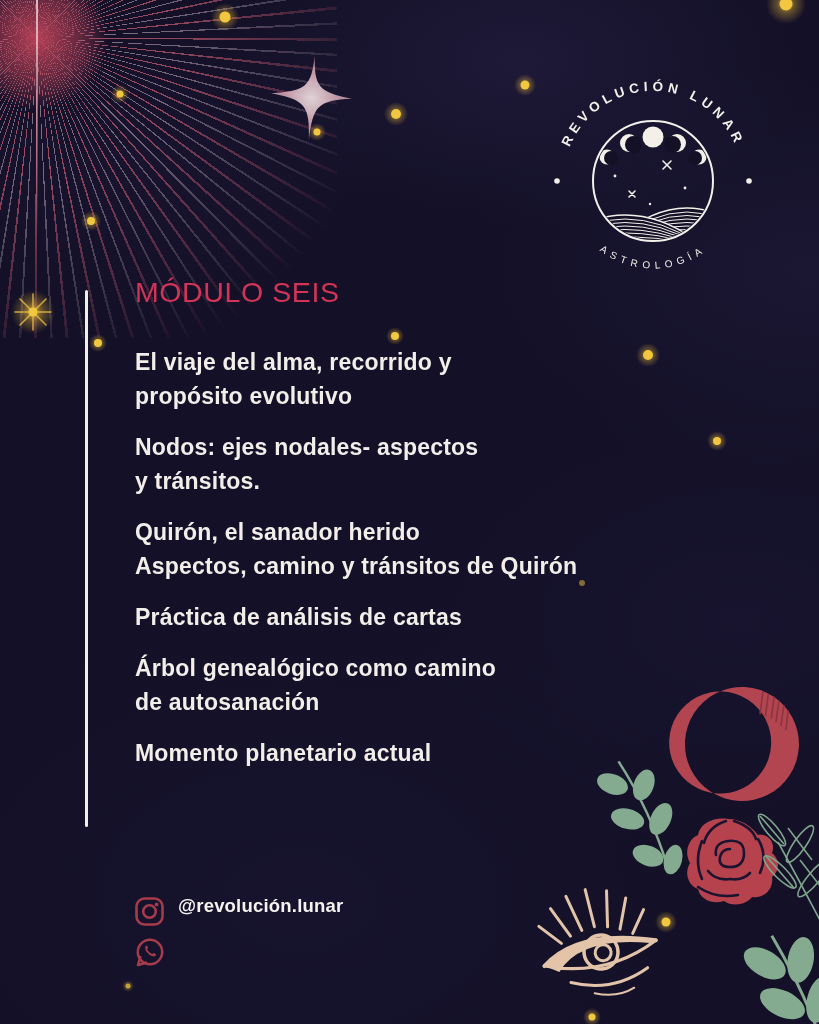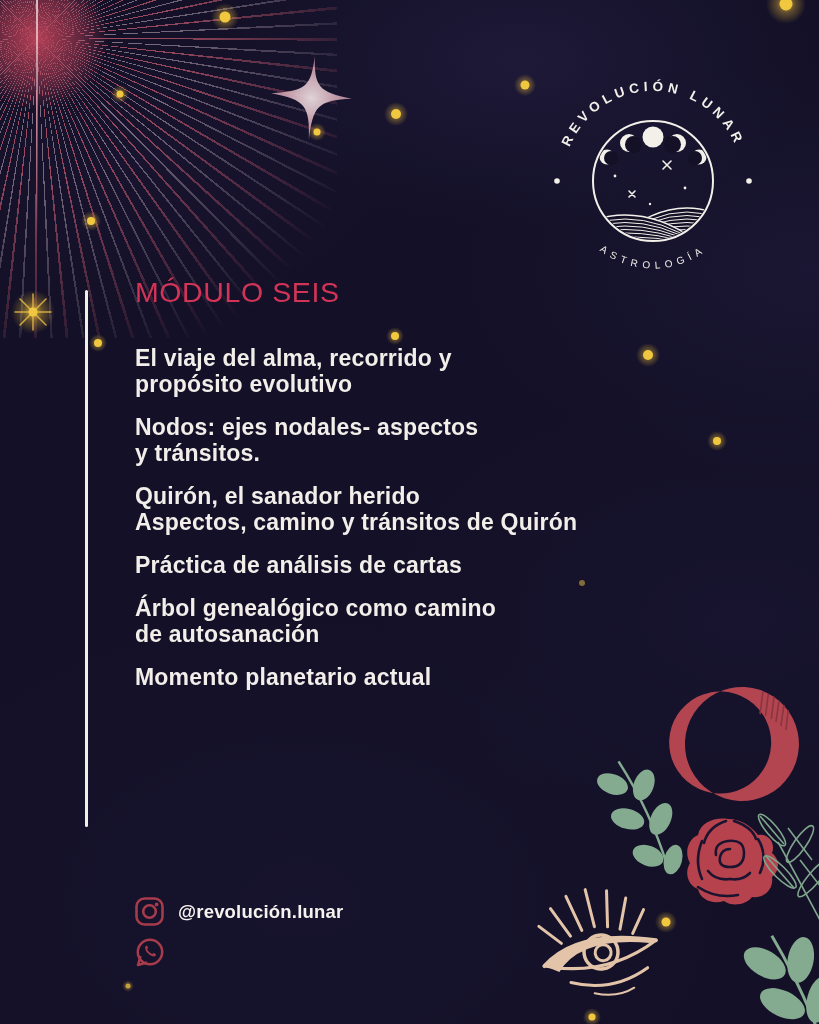--- a/index.html
+++ b/index.html
@@ -37,26 +37,26 @@
   .logo{position:absolute;left:543px;top:58px;width:220px;height:220px;}
   
   .divider-line{position:absolute;left:85px;top:290px;width:2.5px;height:537px;background:#f2efe9;border-radius:2px;}
   
   .module{position:absolute;left:135px;top:276px;width:480px;color:#f2eee9;}
   .module-title{
     margin:0 0 36px 0;font-size:28.5px;font-weight:400;letter-spacing:.6px;
     color:#d13457;
   }
   .topic{
-    margin:0 0 17px 0;font-size:23px;font-weight:700;line-height:26px;
+    margin:0 0 17px 0;font-size:23px;font-weight:700;line-height:34px;
     letter-spacing:.2px;white-space:pre-line;
   }
   
   .contact{position:absolute;left:133px;top:895px;display:flex;flex-direction:column;gap:8px;}
-  .contact-row{display:flex;align-items:center;gap:12px;}
+  .contact-row{display:flex;gap:12px;}
   .contact-row svg{width:33px;height:33px;flex:0 0 auto;}
   .contact-text{color:#f6f2ee;font-size:18.5px;font-weight:700;letter-spacing:.2px;}
 </style>
 </head>
 <body>
 
 <div class="poster">
 
   <div class="starburst"></div>
   <div class="starburst-core"></div>

